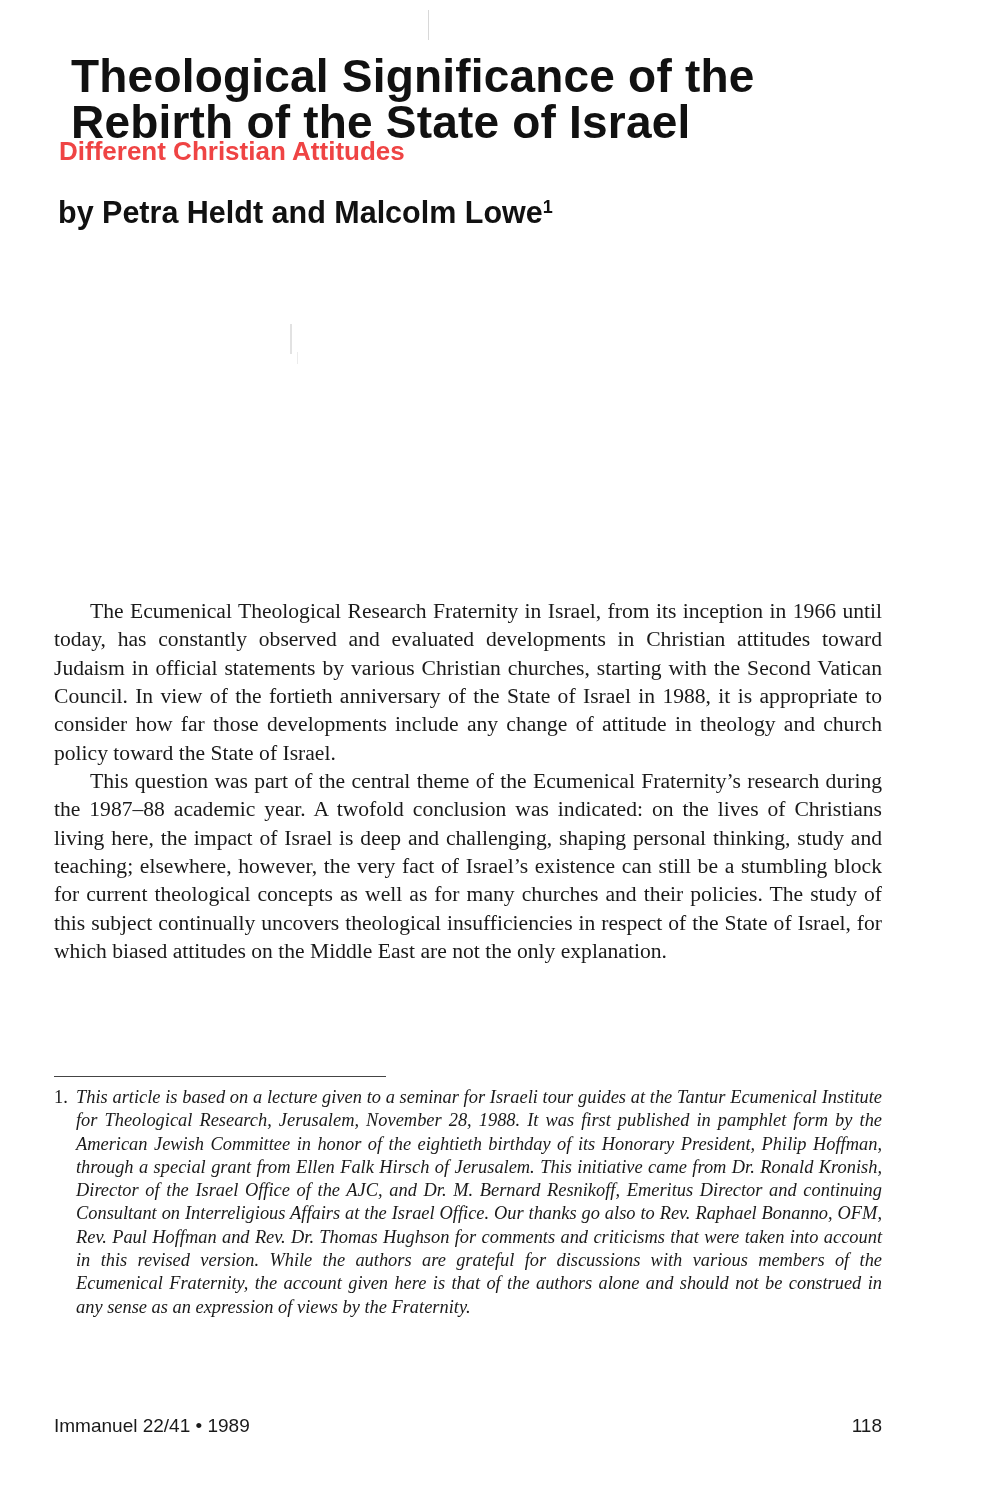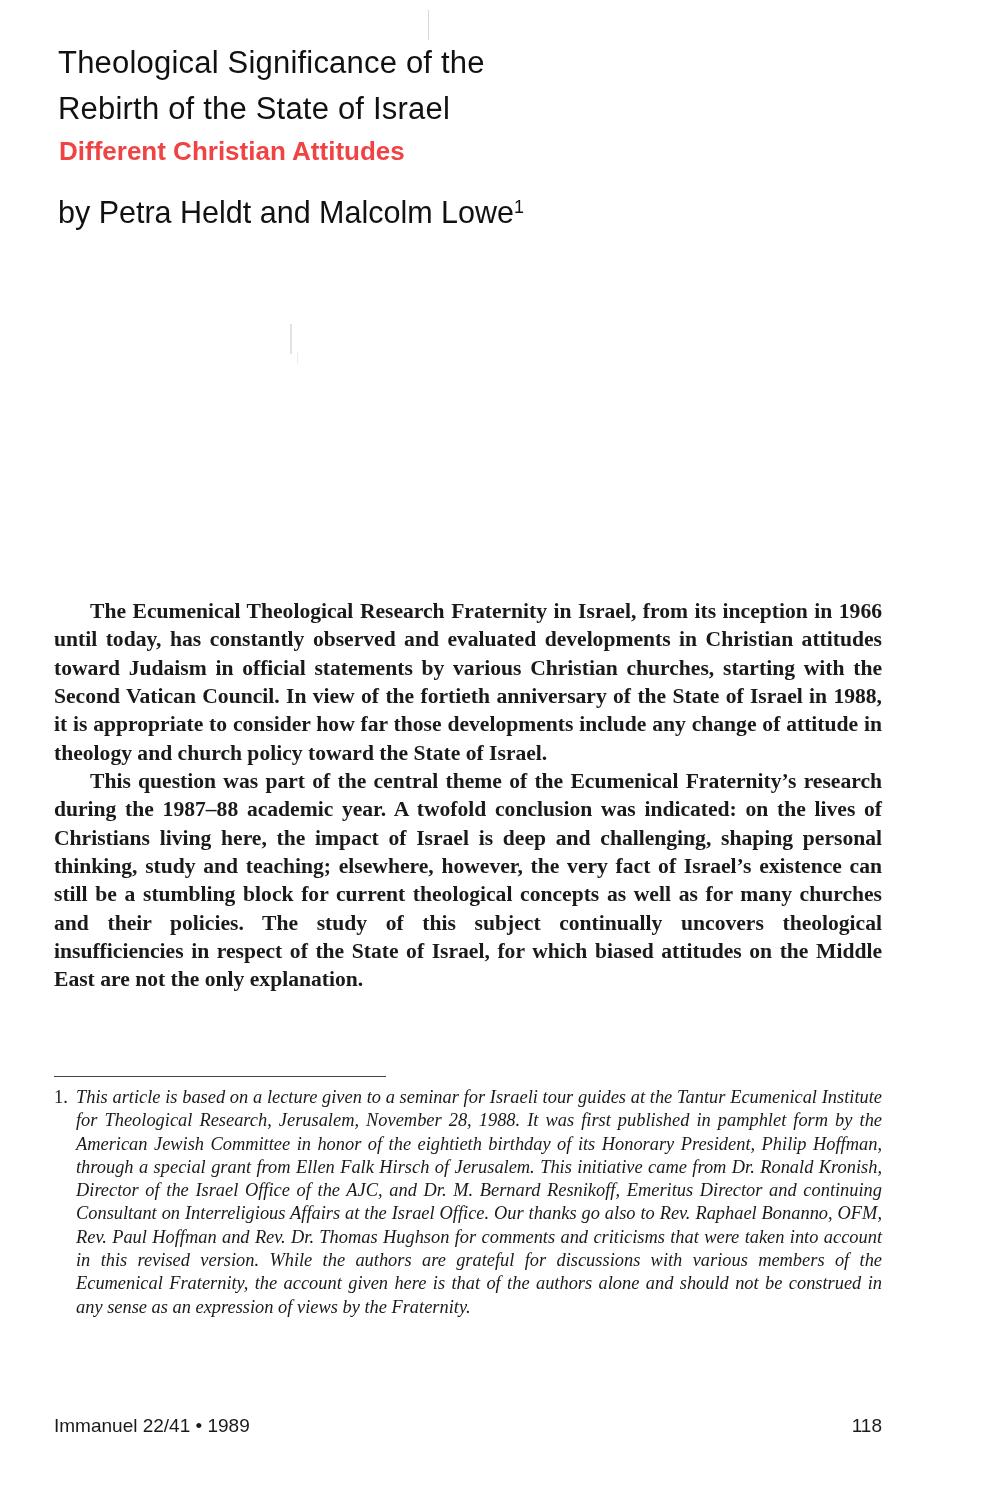--- a/index.html
+++ b/index.html
@@ -17,44 +17,44 @@
     .artifact {
       position: absolute;
       background: #d8d8d8;
       width: 1px;
     }
     .title {
       position: absolute;
       left: 58px;
       top: 40px;
       font-family: "Liberation Sans", sans-serif;
-      font-weight: normal;
-      font-size: 31px;
+      font-weight: bold;
+      font-size: 46px;
       line-height: 46px;
       letter-spacing: 0.2px;
-      margin: 0;
+      margin: 13px;
       color: #111;
     }
     .subtitle {
       position: absolute;
       left: 59px;
       top: 135px;
       font-family: "Liberation Sans", sans-serif;
       font-weight: bold;
       font-size: 26px;
       line-height: 32px;
       margin: 0;
       color: #ef4444;
     }
     .byline {
       position: absolute;
       left: 58px;
       top: 192px;
       font-family: "Liberation Sans", sans-serif;
-      font-weight: normal;
+      font-weight: bold;
       font-size: 30.5px;
       line-height: 40px;
       margin: 0;
       color: #111;
       text-align: center;
     }
     .byline sup {
       font-size: 18px;
       vertical-align: 0.55em;
       line-height: 0;
@@ -62,21 +62,20 @@
     .body-text {
       position: absolute;
       left: 54px;
       top: 597px;
       width: 828px;
       font-family: "Liberation Serif", serif;
       font-size: 21.6px;
       line-height: 28.35px;
       text-align: justify;
       color: #1a1a1a;
-      font-weight: bold;
     }
     .body-text p {
       margin: 0;
       text-indent: 36px;
     }
     .rule {
       position: absolute;
       left: 54px;
       top: 1076px;
       width: 332px;

